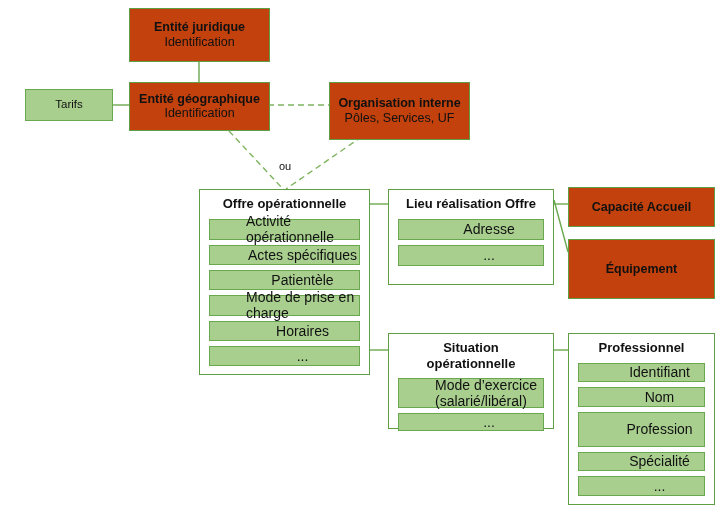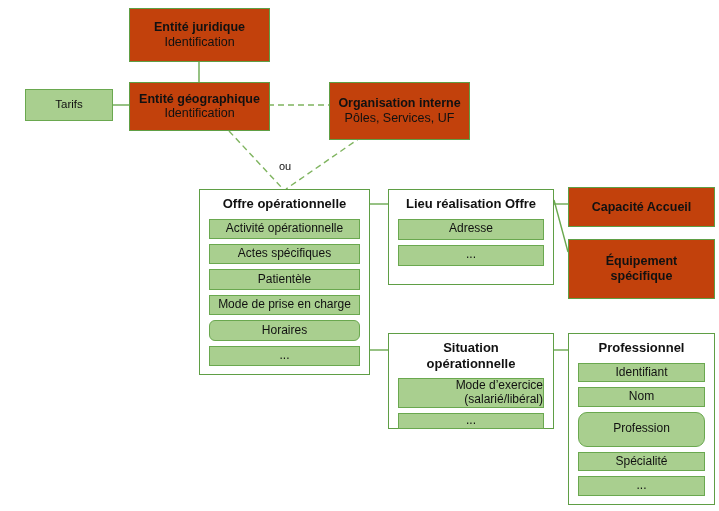--- a/index.html
+++ b/index.html
@@ -48,27 +48,28 @@
     font-size: 12.5px;
     text-align: center;
     line-height: 1.2;
     color: #111111;
   }
   
   .chip {
     box-sizing: border-box;
     border: 1px solid #6aa84f;
     background: #a9cf8f;
-    font-size: 12px;
-    text-align: right;
+    font-size: 14px;
+    text-align: left;
     color: #111111;
     display: flex;
     align-items: center;
     justify-content: center;
     line-height: 1.15;
+    padding-left: 36px;
   }
   .node.solid {
     background: #a9cf8f;
     border: 1px solid #6aa84f;
   }
   .node.solid .title {
     font-weight: normal;
     font-size: 11.5px;
   }
   
@@ -151,47 +152,46 @@
   </div>
 
   <div class="or-label" style="left:277px; top:160px;">ou</div>
 
   <div class="group" style="left:199px; top:189px; width:171px; height:186px;">
     <div class="title">Offre opérationnelle</div>
     <div class="chip" style="height:21px;">Activité opérationnelle</div>
     <div class="chip" style="height:21px;">Actes spécifiques</div>
     <div class="chip" style="height:21px;">Patientèle</div>
     <div class="chip" style="height:21px;">Mode de prise en charge</div>
-    <div class="chip" style="height:21px;border-radius:6px;">Horaires</div>
+    <div class="chip" style="height:21px;">Horaires</div>
     <div class="chip" style="height:21px;">...</div>
   </div>
 
   <div class="group" style="left:388px; top:189px; width:166px; height:96px;">
     <div class="title">Lieu réalisation Offre</div>
     <div class="chip" style="height:21px;">Adresse</div>
     <div class="chip" style="height:21px;">...</div>
   </div>
 
   <div class="node" style="left:568px; top:187px; width:147px; height:40px;">
     <div class="title">Capacité Accueil</div>
   </div>
 
   <div class="node" style="left:568px; top:239px; width:147px; height:60px;">
     <div class="title">Équipement</div>
-    <div class="title">spécifique</div>
   </div>
 
   <div class="group" style="left:388px; top:333px; width:166px; height:96px;">
     <div class="title">Situation opérationnelle</div>
     <div class="chip" style="height:30px;">Mode d’exercice (salarié/libéral)</div>
     <div class="chip" style="height:21px;">...</div>
   </div>
 
   <div class="group" style="left:568px; top:333px; width:147px; height:172px;">
     <div class="title">Professionnel</div>
     <div class="chip" style="height:21px;">Identifiant</div>
     <div class="chip" style="height:21px;">Nom</div>
-    <div class="chip" style="height:37px;border-radius:9px;">Profession</div>
+    <div class="chip" style="height:37px;">Profession</div>
     <div class="chip" style="height:21px;">Spécialité</div>
     <div class="chip" style="height:21px;">...</div>
   </div>
 
 </div>
 
 </body></html>

